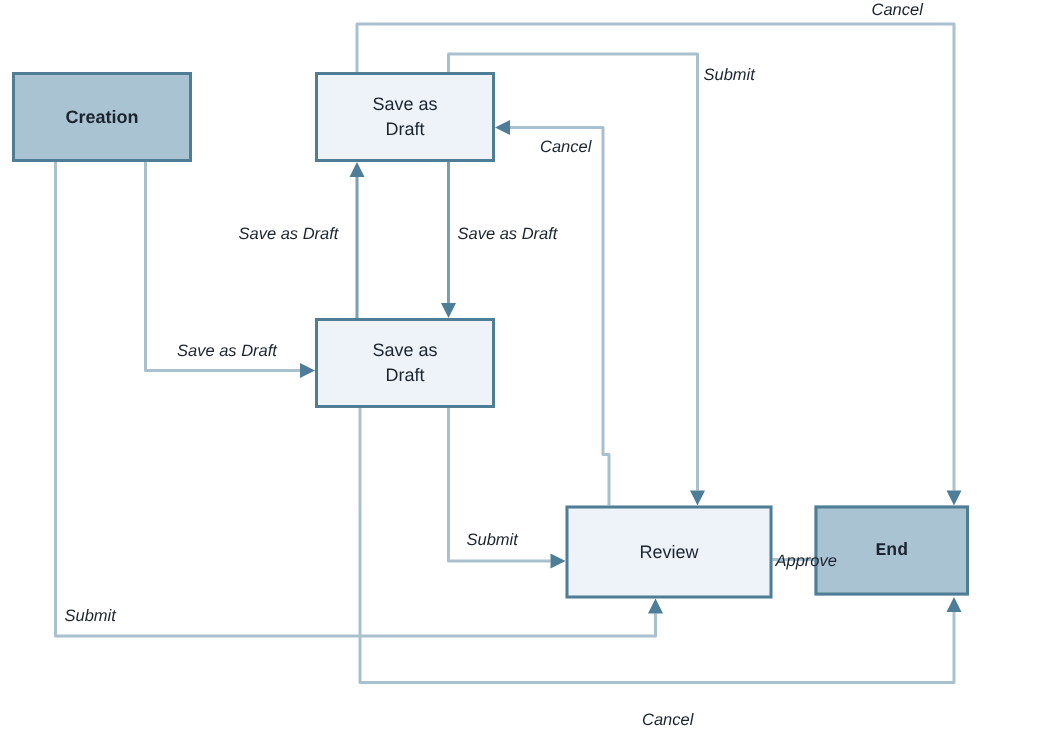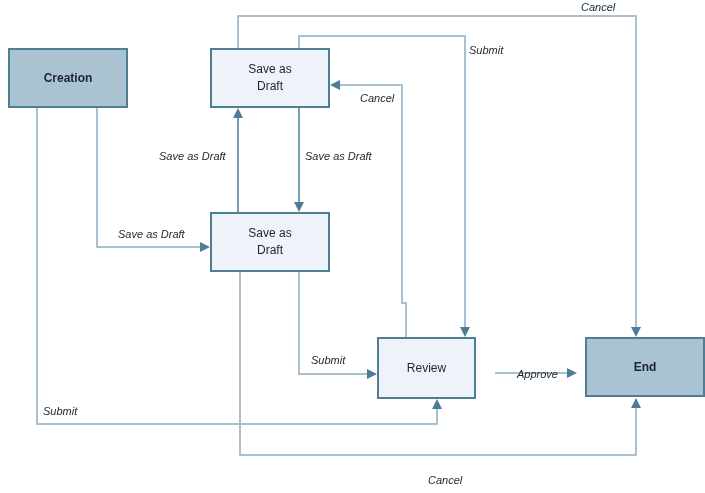--- a/index.html
+++ b/index.html
@@ -32,22 +32,22 @@
     font-size:11px;
     color:var(--text);
     white-space:nowrap;
     line-height:1.1;
     font-style:italic;
   }
   
   #node-creation{left:8px;top:48px;width:120px;height:60px;}
   #node-draft-top{left:210px;top:48px;width:120px;height:60px;}
   #node-draft-mid{left:210px;top:212px;width:120px;height:60px;}
-  #node-review{left:377px;top:337px;width:99px;height:62px;}
-  #node-end{left:585px;top:337px;width:120px;height:60px;}
+  #node-review{left:377px;top:337px;width:138px;height:62px;}
+  #node-end{left:543px;top:337px;width:103px;height:60px;font-family:Liberation Mono, monospace;}
   
   #lbl-cancel-top{left:581px;top:1px;}
   #lbl-submit-top{left:469px;top:44px;}
   #lbl-revise{left:360px;top:92px;}
   #lbl-save-left{left:159px;top:150px;}
   #lbl-save-right{left:305px;top:150px;}
   #lbl-save-creation{left:118px;top:228px;}
   #lbl-submit-mid{left:311px;top:354px;}
   #lbl-approve{left:517px;top:368px;}
   #lbl-submit-bottom{left:43px;top:405px;}

